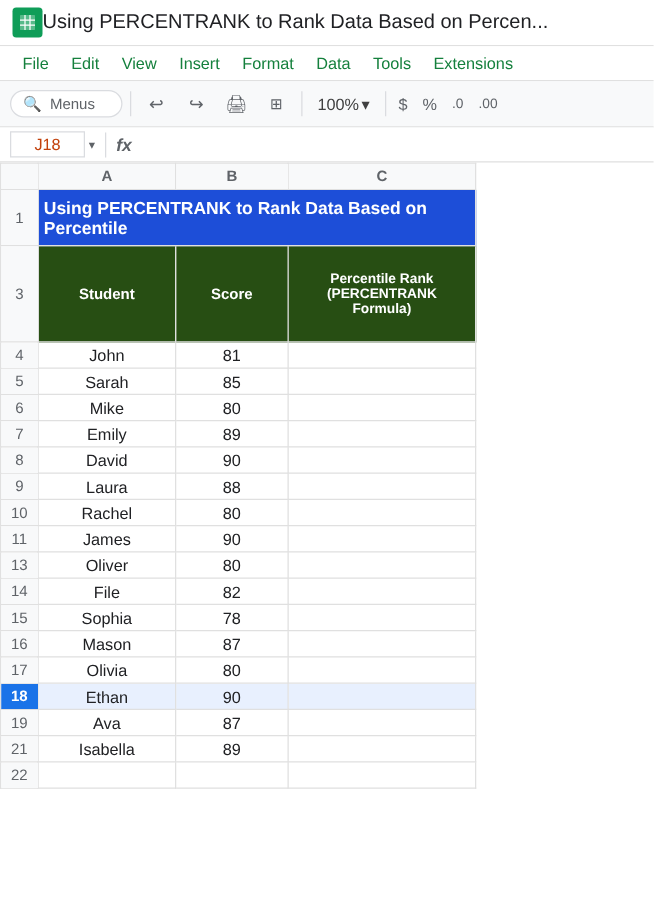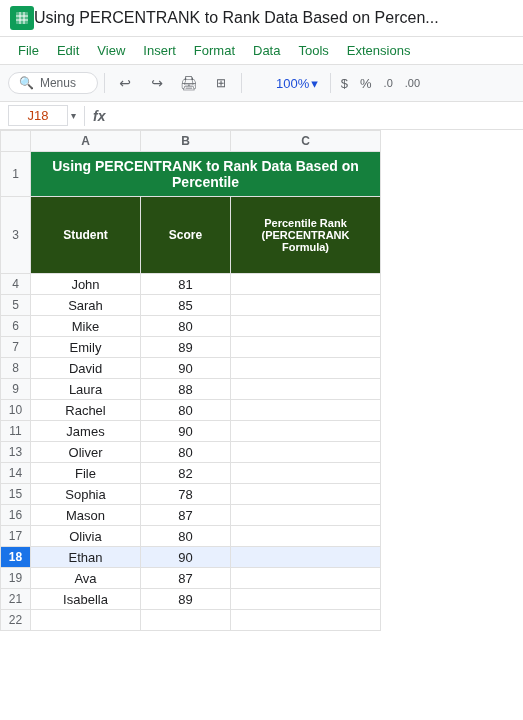--- a/index.html
+++ b/index.html
@@ -93,25 +93,24 @@
       width: 1px;
       height: 20px;
       background: #dadce0;
       margin: 0 2px;
     }
     .toolbar-zoom {
       display: flex;
       align-items: flex-end;
       gap: 2px;
       font-size: 13px;
-      color: #1d4ed8;
+      color: #404040;
       cursor: pointer;
       padding: 2px 6px;
       border-radius: 3px;
-      margin-left: 22px;
     }
     .toolbar-currency {
       padding: 2px 4px;
       font-size: 13px;
       color: #5f6368;
       cursor: pointer;
       border-radius: 3px;
     }
 
     
@@ -222,25 +221,25 @@
       overflow: hidden;
       white-space: nowrap;
     }
     td.cell.center { text-align: center; }
     td.cell.selected-row {
       background: #e8f0fe;
     }
 
     
     .title-cell {
-      background: #15803d;
+      background: #1d4ed8;
       color: #fff;
       font-weight: bold;
       font-size: 14px;
-      text-align: center;
+      text-align: left;
       border: 1px solid #e0e0e0;
       padding: 6px 4px;
       height: 42px;
       vertical-align: middle;
     }
 
     
     .header-cell {
       background: #274e13;
       color: #fff;

